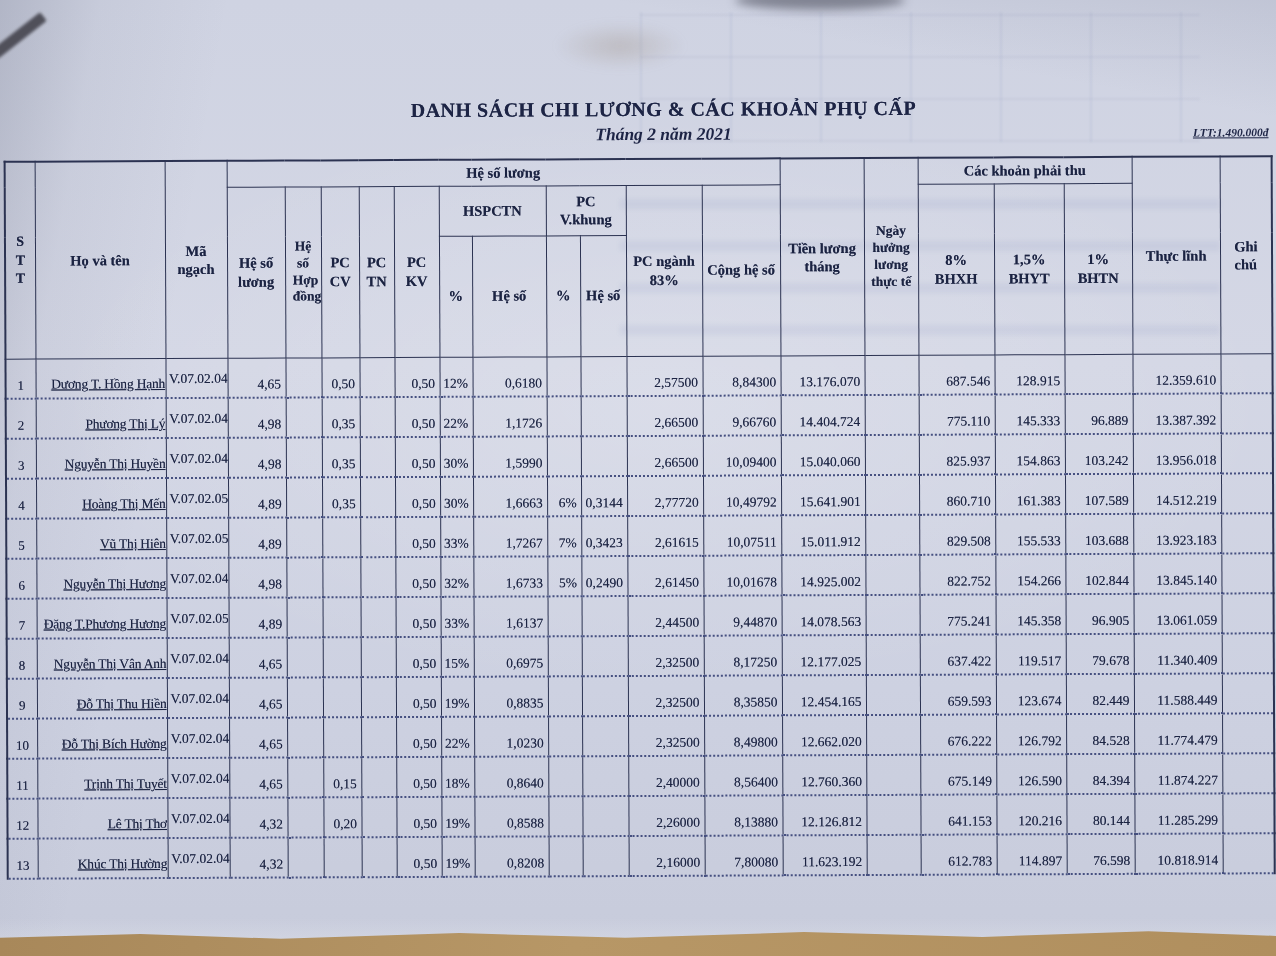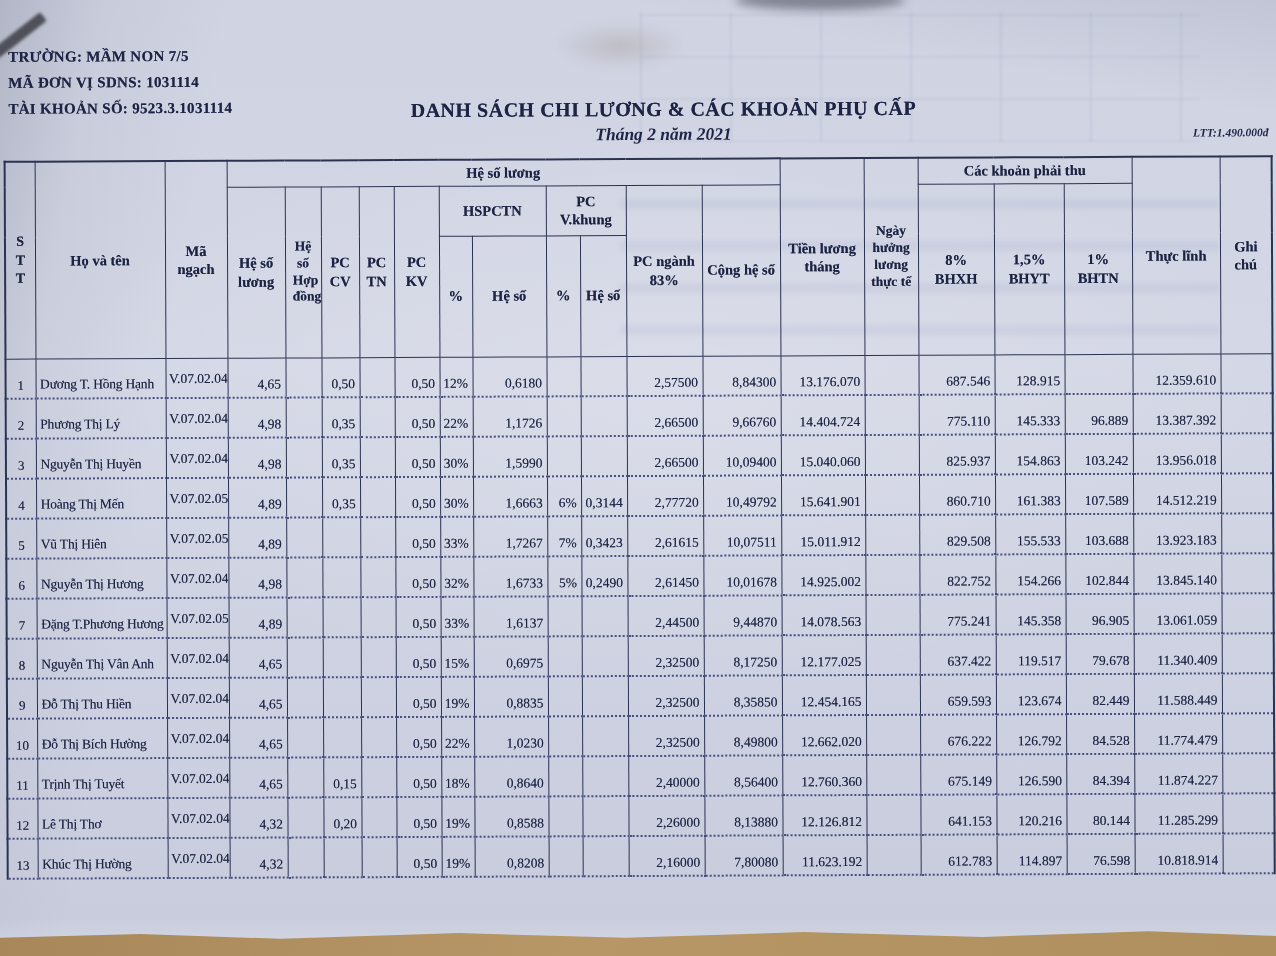--- a/index.html
+++ b/index.html
@@ -29,56 +29,51 @@
     filter:blur(1px);}
   .bleed-b{position:absolute;left:620px;top:185px;width:600px;height:150px;pointer-events:none;
     background:repeating-linear-gradient(0deg,rgba(60,80,150,.06) 0 10px,transparent 10px 42px);
     filter:blur(2px);}
 
   .org-block{position:absolute;left:10px;top:46px;font-weight:bold;letter-spacing:.3px;}
   .org-line{font-size:15px;margin-bottom:9px;text-shadow:0 0 .5px rgba(29,36,69,.7);}
   .title-block{position:absolute;left:62px;right:8px;top:98px;text-align:center;}
   .doc-title{font-size:20px;font-weight:bold;letter-spacing:.5px;text-shadow:0 0 .6px rgba(22,32,63,.8);}
   .doc-subtitle{font-size:17.5px;font-weight:bold;font-style:italic;margin-top:3px;}
-  .ltt-note{position:absolute;right:6px;top:129px;font-size:11.5px;font-weight:bold;font-style:italic;}
+  .ltt-note{position:absolute;right:6px;top:129px;font-size:11.5px;font-weight:bold;font-style:italic;text-decoration:underline;}
 
   table{border-collapse:collapse;table-layout:fixed;width:1267px;position:absolute;left:5px;top:158px;
     border:2px solid #2c3352;border-bottom:none;}
   th{border:1.6px solid #2c3352;font-weight:bold;font-size:14.5px;padding:1px 2px;color:#1b2342;
      white-space:pre-line;text-align:center;vertical-align:middle;line-height:1.25;
      text-shadow:0 0 .5px rgba(27,35,66,.65);overflow:hidden;}
   td{border-left:1.6px solid #2c3352;border-right:1.6px solid #2c3352;border-bottom:2px dotted #465080;
      font-size:13.5px;color:#1b2342;overflow:hidden;white-space:nowrap;
      text-shadow:0 0 .4px rgba(27,35,66,.6);}
   thead tr.h1{height:26px;} thead tr.h2{height:50px;} thead tr.h3{height:121px;}
   tbody tr{height:40px;}
   td.c-stt{text-align:center;vertical-align:bottom;padding-bottom:4px;font-size:13px;}
-  td.c-name{text-align:left;vertical-align:bottom;padding:0 0 5px 4px;letter-spacing:-.2px;}
+  td.c-name{text-align:right;vertical-align:bottom;padding:0 0 5px 4px;letter-spacing:-.2px;text-decoration:underline;}
   td.c-ma_ngach{text-align:left;vertical-align:top;padding:12px 0 0 3px;}
   td.num{text-align:right;vertical-align:bottom;padding:0 4px 4px 0;}
   .th-ngay{font-size:13.5px;text-align:center;}
   .th-hd{font-size:13.5px;padding:1px 7px;}
   .th-stt{font-size:14px;line-height:1.3;}
 </style>
 </head>
 <body>
 
 <div class="paper">
   <div class="corner-mark"></div>
   <div class="top-shadow"></div>
   <div class="smudge"></div>
   <div class="bleed-a"></div>
   <div class="bleed-b"></div>
 
   <div class="sheet-content">
-    <div class="org-block">
-      <div class="org-line">TRƯỜNG: MẦM NON 7/5</div>
-      <div class="org-line">MÃ ĐƠN VỊ SDNS: 1031114</div>
-      <div class="org-line">TÀI KHOẢN SỐ: 9523.3.1031114</div>
-    </div>
 
     <div class="title-block">
       <div class="doc-title">DANH SÁCH CHI LƯƠNG &amp; CÁC KHOẢN PHỤ CẤP</div>
       <div class="doc-subtitle">Tháng 2 năm 2021</div>
     </div>
 
     <div class="ltt-note">LTT:1.490.000đ</div>
 
     <table>
       <colgroup>

